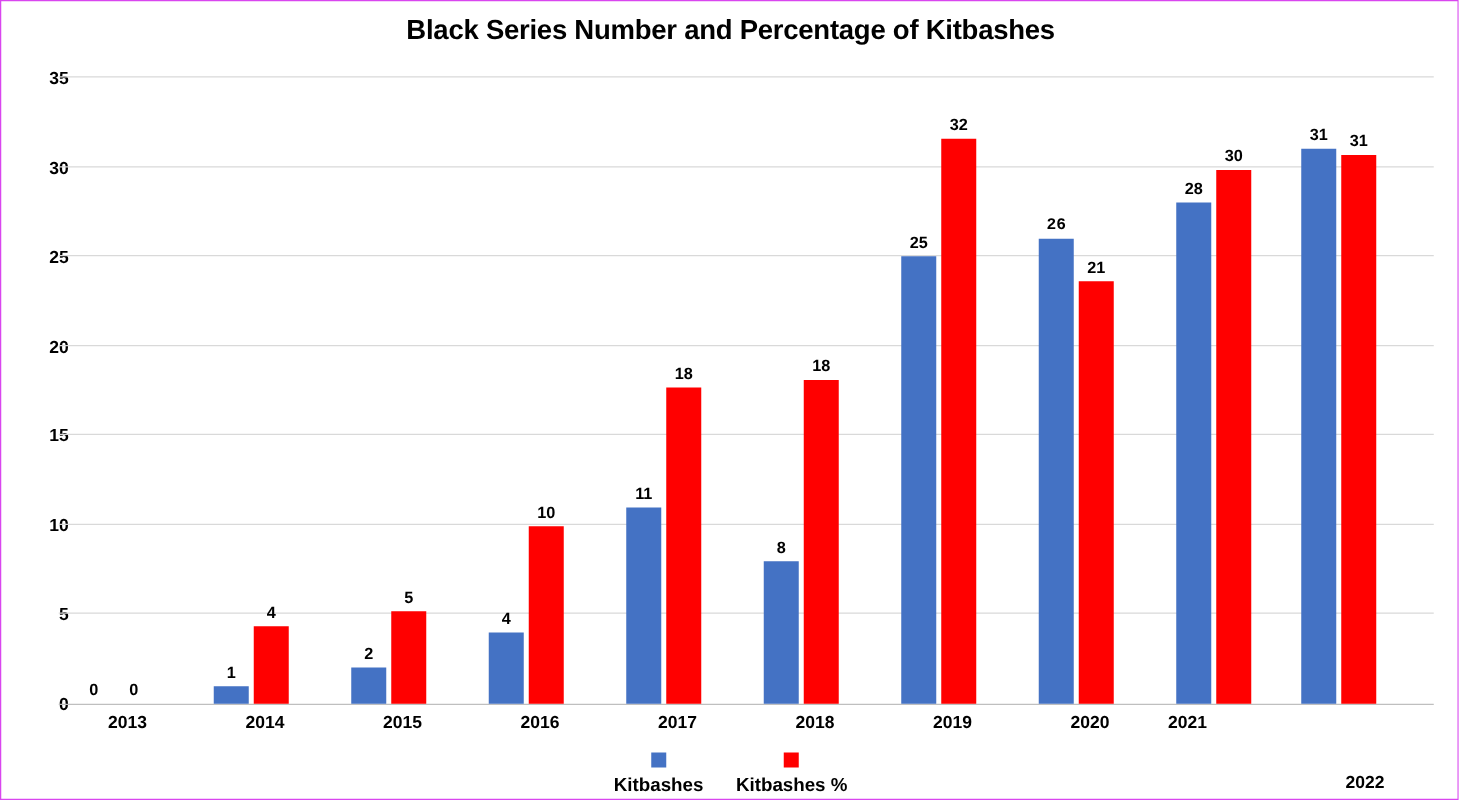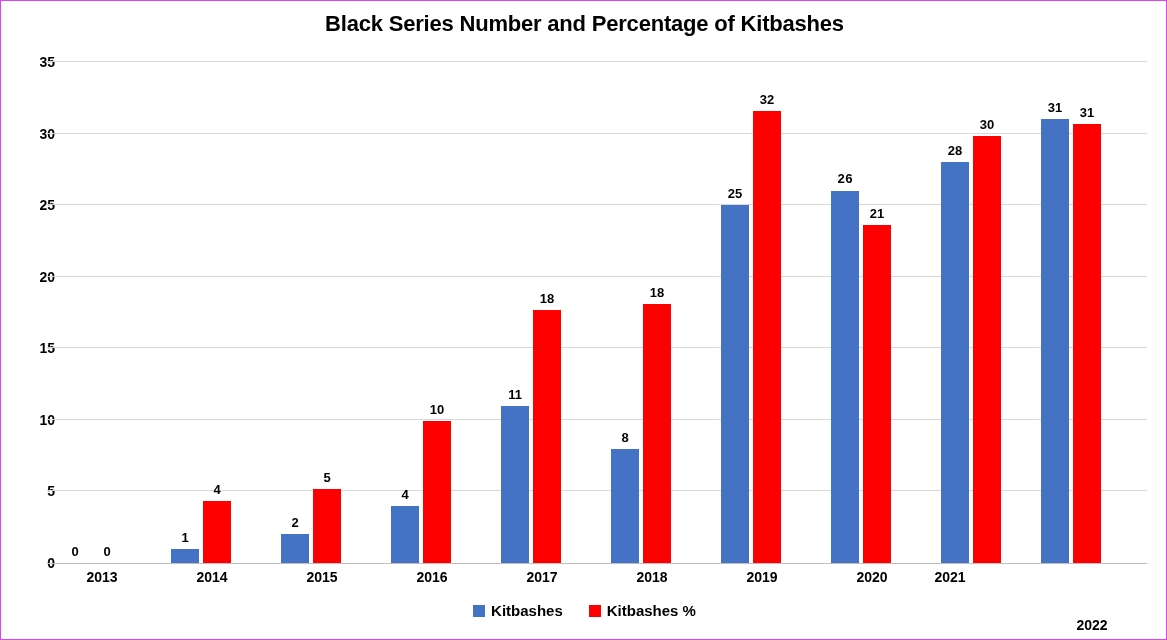--- a/index.html
+++ b/index.html
@@ -114,20 +114,21 @@
     width: 1167px;
     display: flex;
     justify-content: center;
     align-items: center;
     gap: 26px;
   }
   .legend-item {
     display: flex;
     align-items: center;
     gap: 6px;
+    flex-direction: column;
   }
   .legend-swatch {
     width: 12px;
     height: 12px;
     display: inline-block;
   }
   .legend-text {
     font-size: 15px;
     font-weight: bold;
     color: #000000;

